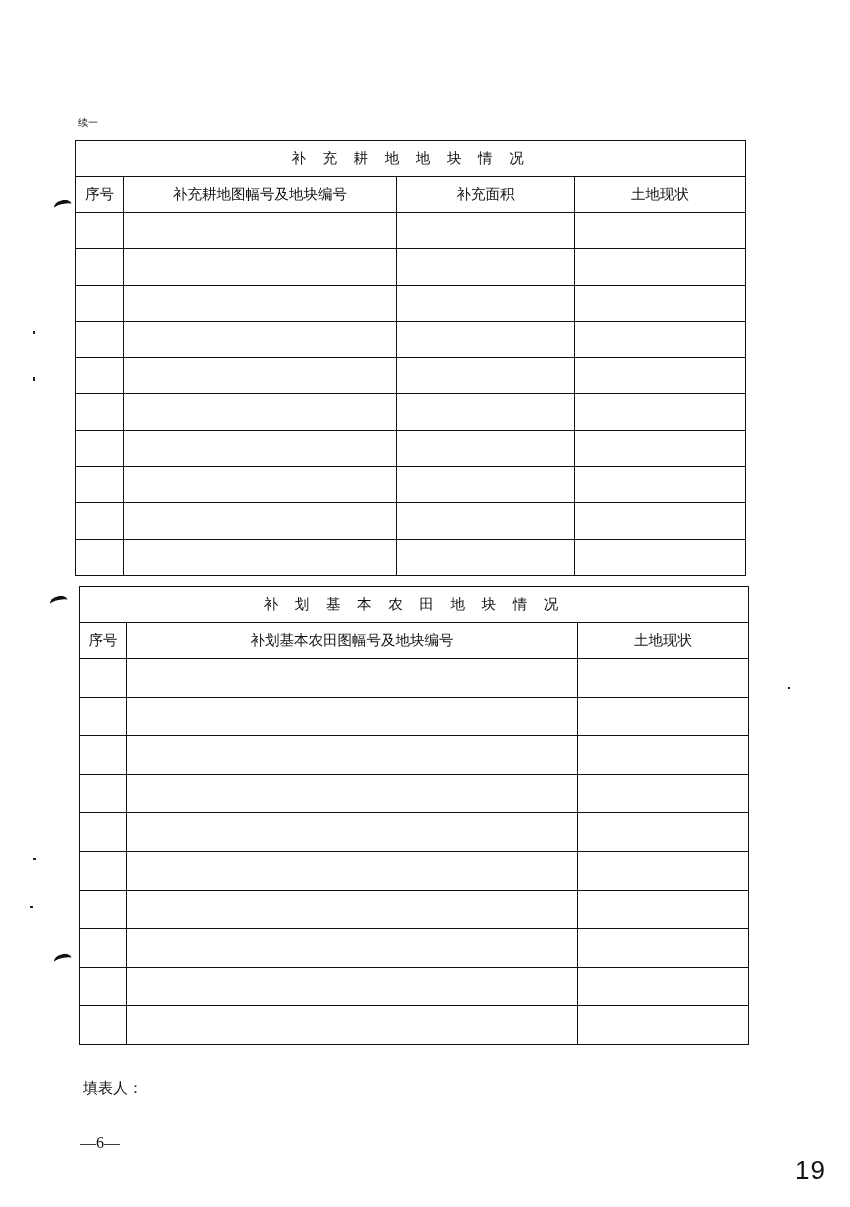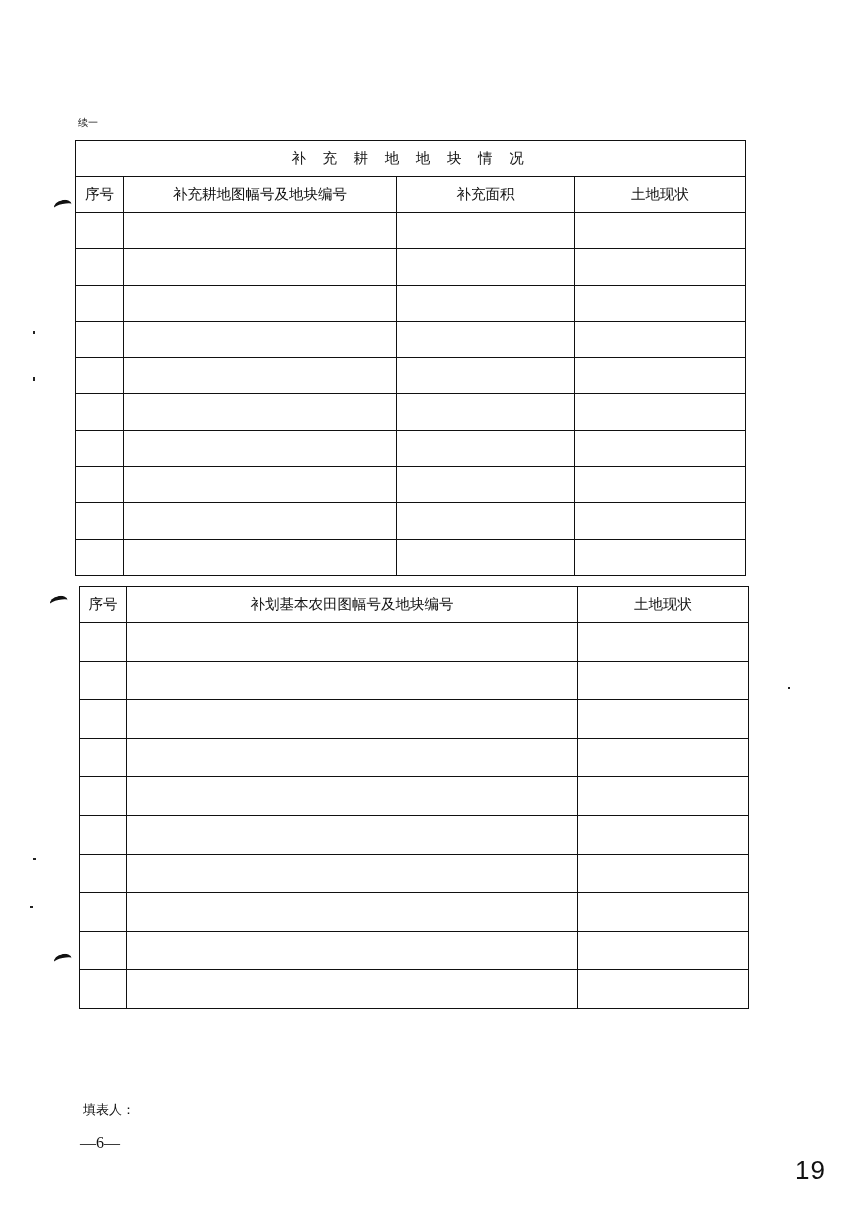--- a/index.html
+++ b/index.html
@@ -64,22 +64,21 @@
     #table-supplement-farmland tr.col-header td {
       height: 35px;
     }
     #table-supplement-farmland tr.data-row td {
       height: 37.6px;
     }
     .filler-label {
       position: absolute;
       left: 83px;
       top: 1079px;
-      font-size: 13px;
-      margin-top: 22px;
+      font-size: 15px;
     }
     .page-footer {
       position: absolute;
       left: 80px;
       top: 1134px;
       font-family: "Liberation Serif", "DejaVu Serif", serif;
       font-size: 16px;
     }
     .scan-page-number {
       position: absolute;
@@ -187,20 +186,23 @@
 </tbody>
   </table>
 
 <table class="form-table" id="table-supplement-farmland">
   <colgroup>
     <col style="width:47px">
     <col style="width:451px">
     <col style="width:171px">
   </colgroup>
   <tbody>
+      <tr>
+    <td colspan="3" class="section-title">补 划 基 本 农 田 地 块 情 况</td>
+  </tr>
   <tr class="col-header">
     <td>序号</td>
     <td>补划基本农田图幅号及地块编号</td>
     <td>土地现状</td>
   </tr>
   <tr class="data-row">
     <td></td>
     <td></td>
     <td></td>
   </tr>

